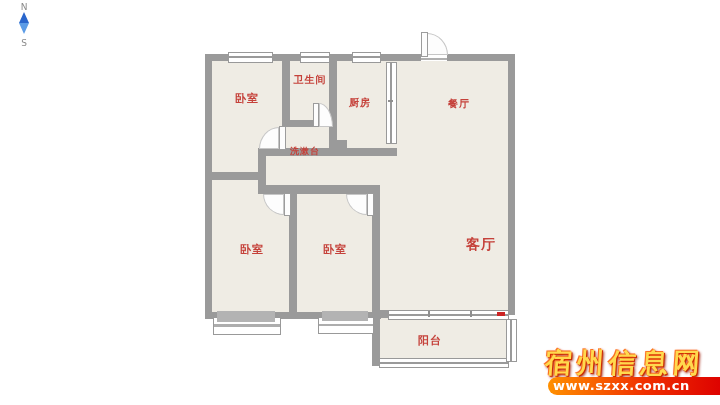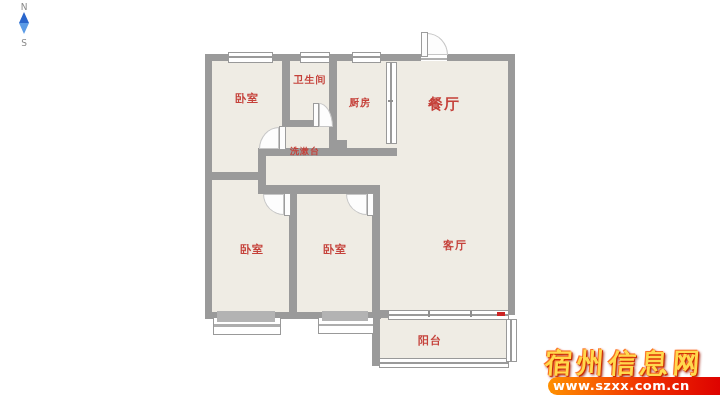--- a/index.html
+++ b/index.html
@@ -103,24 +103,24 @@
 
   <div class="bay-frame" style="left:213px;top:317px;width:66px;height:16px;"></div>
   <div class="bay-sill" style="left:217px;top:311px;width:58px;height:11px;"></div>
   <div class="bay-frame" style="left:318px;top:317px;width:54px;height:15px;"></div>
   <div class="bay-sill" style="left:322px;top:311px;width:46px;height:10px;"></div>
 
   <div class="rlabel" style="left:247px;top:98px;font-size:11px;">卧室</div>
   <div class="rlabel" style="left:310px;top:80px;font-size:10px;">卫生间</div>
   <div class="rlabel" style="left:305px;top:151px;font-size:9px;">洗漱台</div>
   <div class="rlabel" style="left:360px;top:103px;font-size:10px;">厨房</div>
-  <div class="rlabel" style="left:444px;top:104px;font-size:15px;">餐厅</div>
+  <div class="rlabel" style="left:459px;top:104px;font-size:10px;">餐厅</div>
   <div class="rlabel" style="left:252px;top:249px;font-size:11px;">卧室</div>
   <div class="rlabel" style="left:335px;top:249px;font-size:11px;">卧室</div>
-  <div class="rlabel" style="left:455px;top:245px;font-size:11px;">客厅</div>
+  <div class="rlabel" style="left:481px;top:245px;font-size:14px;">客厅</div>
   <div class="rlabel" style="left:430px;top:340px;font-size:11px;">阳台</div>
 </div>
 
 <div id="compass">
   <span class="dir">N</span>
   <svg width="32" height="22" viewBox="0 0 32 22">
     <polygon points="16,0 11,11 21,11" fill="#2a66cc"></polygon>
     <polygon points="11,11 21,11 16,22" fill="#5c9ce6"></polygon>
   </svg>
   <span class="dir">S</span>

